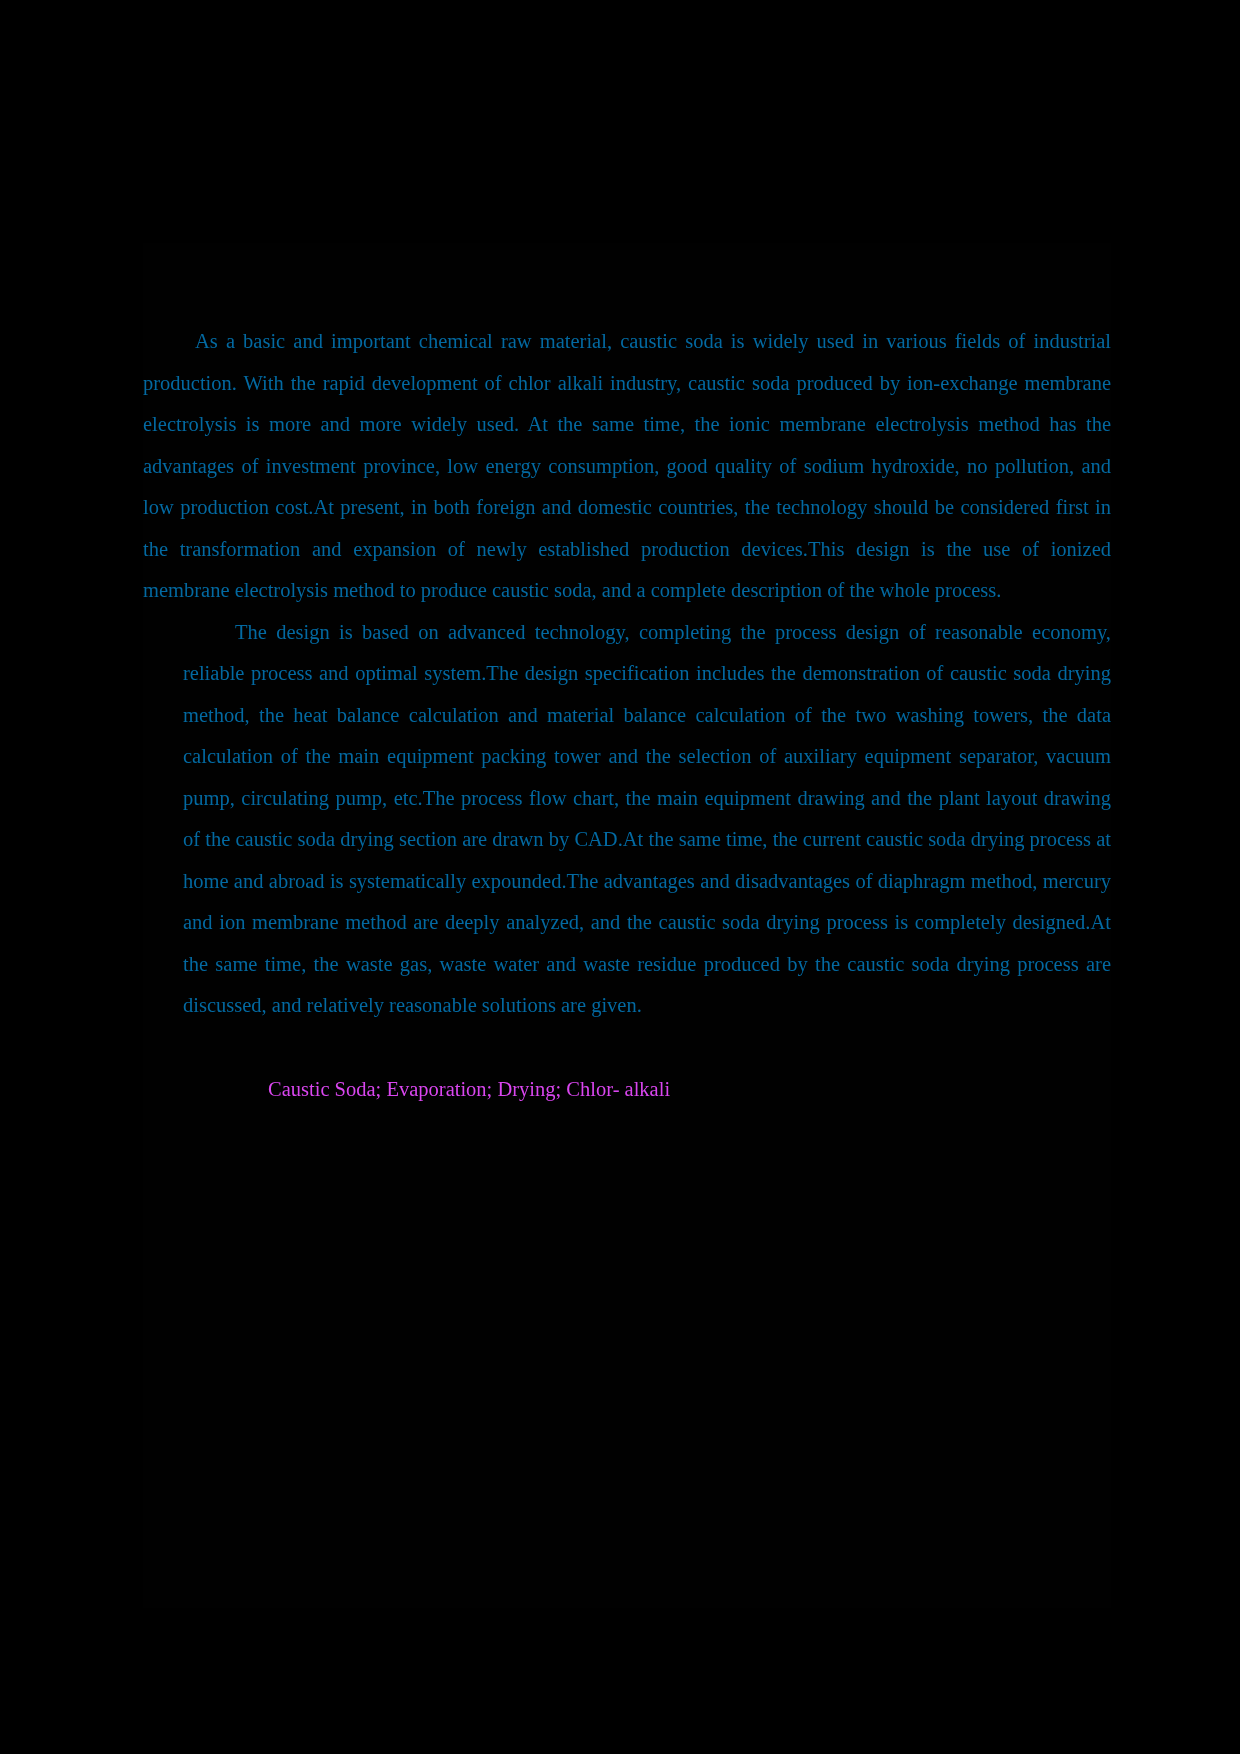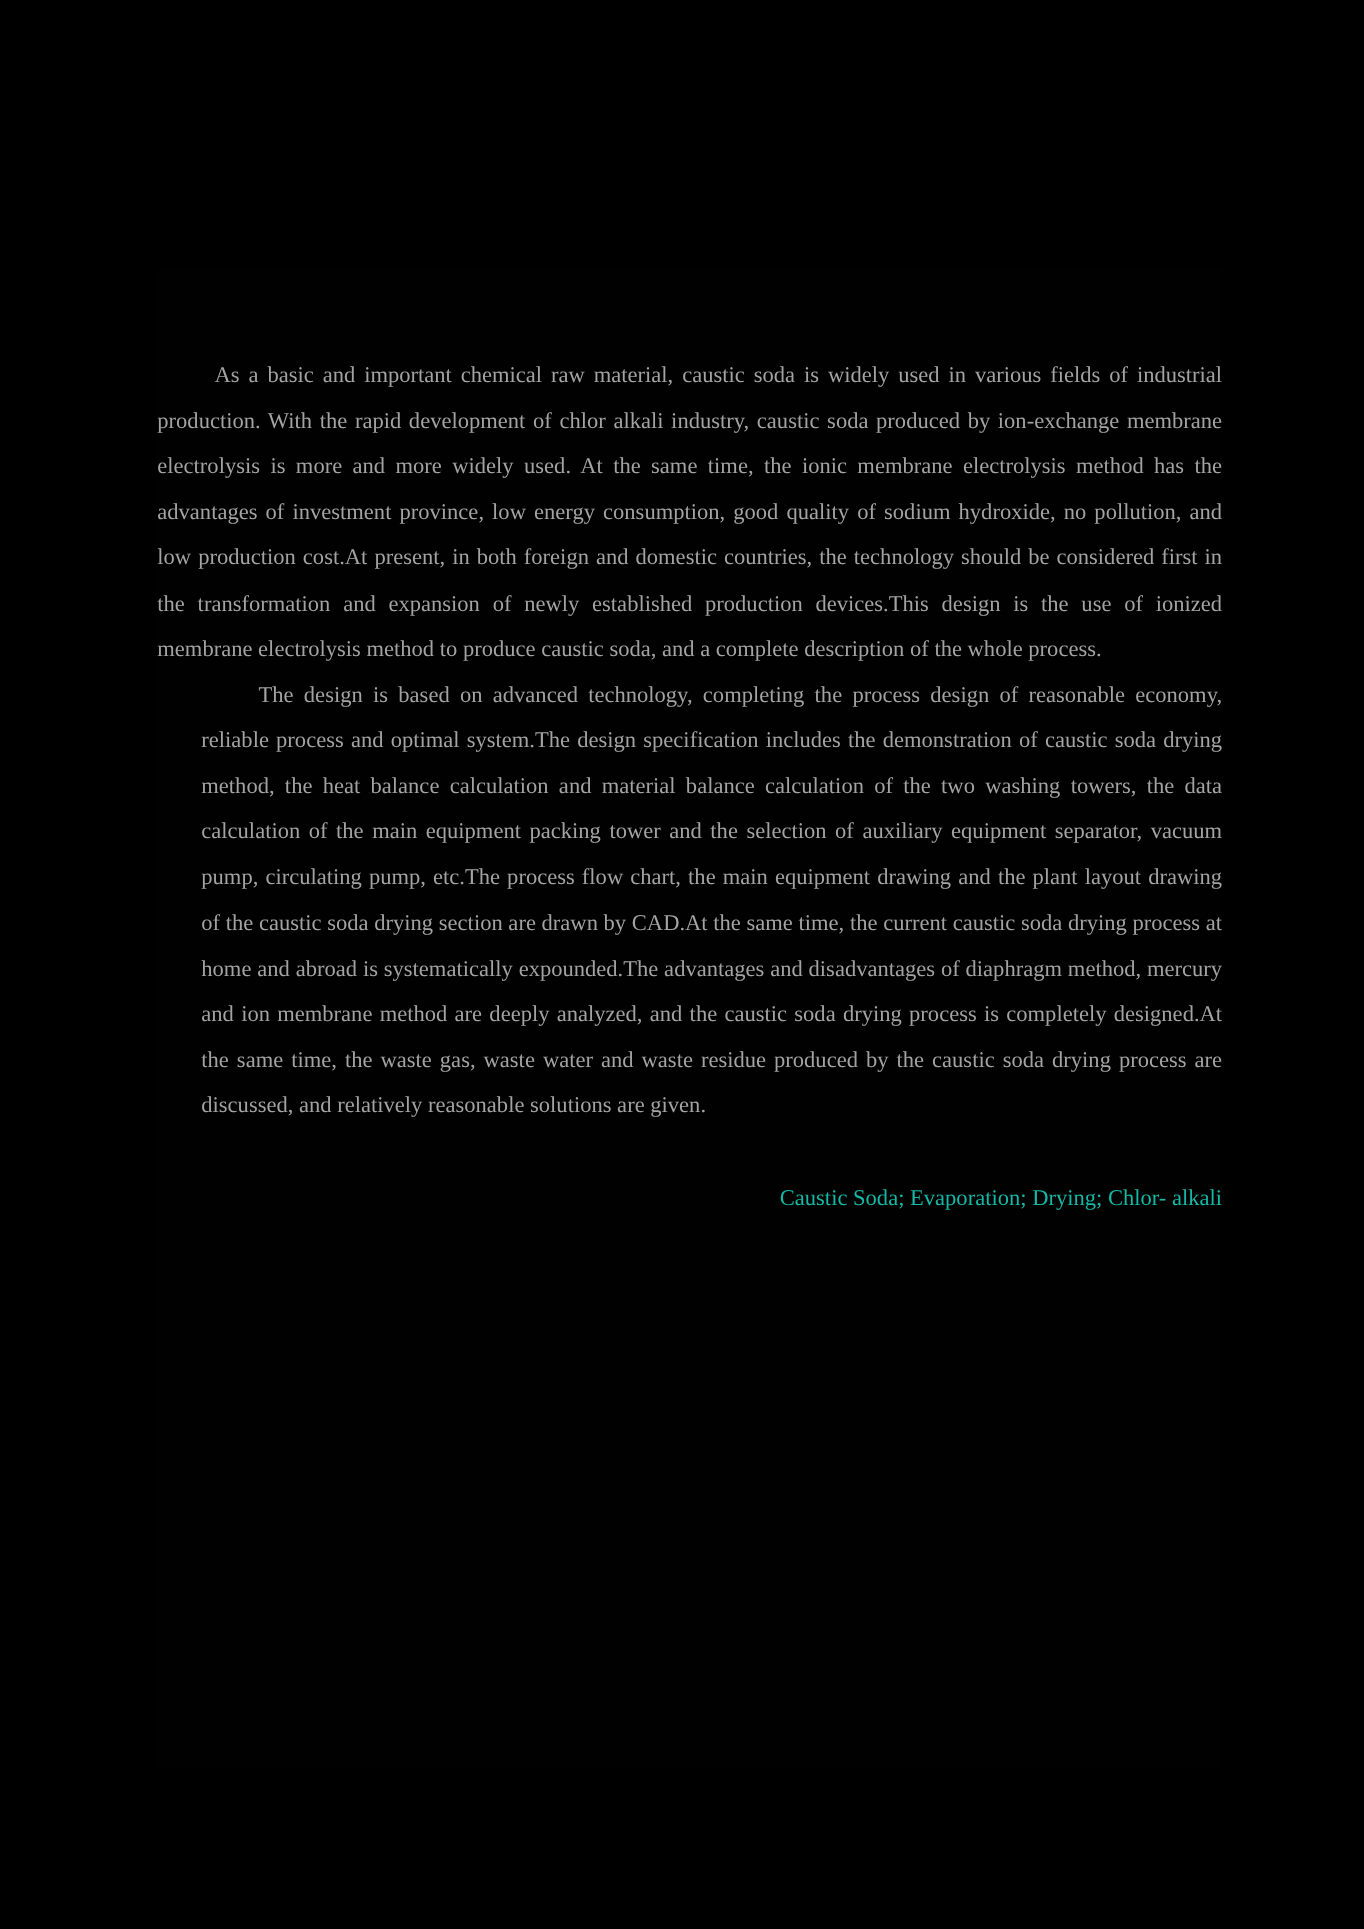--- a/index.html
+++ b/index.html
@@ -25,44 +25,44 @@
   .text-area {
     position: absolute;
     left: 0px;
     top: 0px;
     width: 968px;
   }
   .para {
     font-family: "Liberation Serif", serif;
     font-size: 20.5px;
     line-height: 41.5px;
-    color: #a3a3a3;
+    color: #0369a1;
     text-align: justify;
     text-justify: inter-word;
     margin: 0;
     padding: 0;
     text-indent: 52px;
     -webkit-hyphens: none;
     hyphens: none;
   }
   .para-abstract {
     margin-top: 78px;
   }
   .para-design {
     margin-top: 0px;
     margin-left: 40px;
   }
   .keywords {
     font-family: "Liberation Serif", serif;
     font-size: 20.5px;
     line-height: 41.5px;
-    color: #14b8a6;
+    color: #d946ef;
     margin-top: 42px;
     padding-left: 125px;
-    text-align: right;
+    text-align: left;
   }
 </style>
 </head>
 <body>
 
 <div class="page">
   <div class="content-block">
     <div class="text-area">
       <p class="para para-abstract">As a basic and important chemical raw material, caustic soda is widely used in various fields of industrial production. With the rapid development of chlor alkali industry, caustic soda produced by ion-exchange membrane electrolysis is more and more widely used. At the same time, the ionic membrane electrolysis method has the advantages of investment province, low energy consumption, good quality of sodium hydroxide, no pollution, and low production cost.At present, in both foreign and domestic countries, the technology should be considered first in the transformation and expansion of newly established production devices.This design is the use of ionized membrane electrolysis method to produce caustic soda, and a complete description of the whole process.</p>
       <p class="para para-design">The design is based on advanced technology, completing the process design of reasonable economy, reliable process and optimal system.The design specification includes the demonstration of caustic soda drying method, the heat balance calculation and material balance calculation of the two washing towers, the data calculation of the main equipment packing tower and the selection of auxiliary equipment separator, vacuum pump, circulating pump, etc.The process flow chart, the main equipment drawing and the plant layout drawing of the caustic soda drying section are drawn by CAD.At the same time, the current caustic soda drying process at home and abroad is systematically expounded.The advantages and disadvantages of diaphragm method, mercury and ion membrane method are deeply analyzed, and the caustic soda drying process is completely designed.At the same time, the waste gas, waste water and waste residue produced by the caustic soda drying process are discussed, and relatively reasonable solutions are given.</p>

